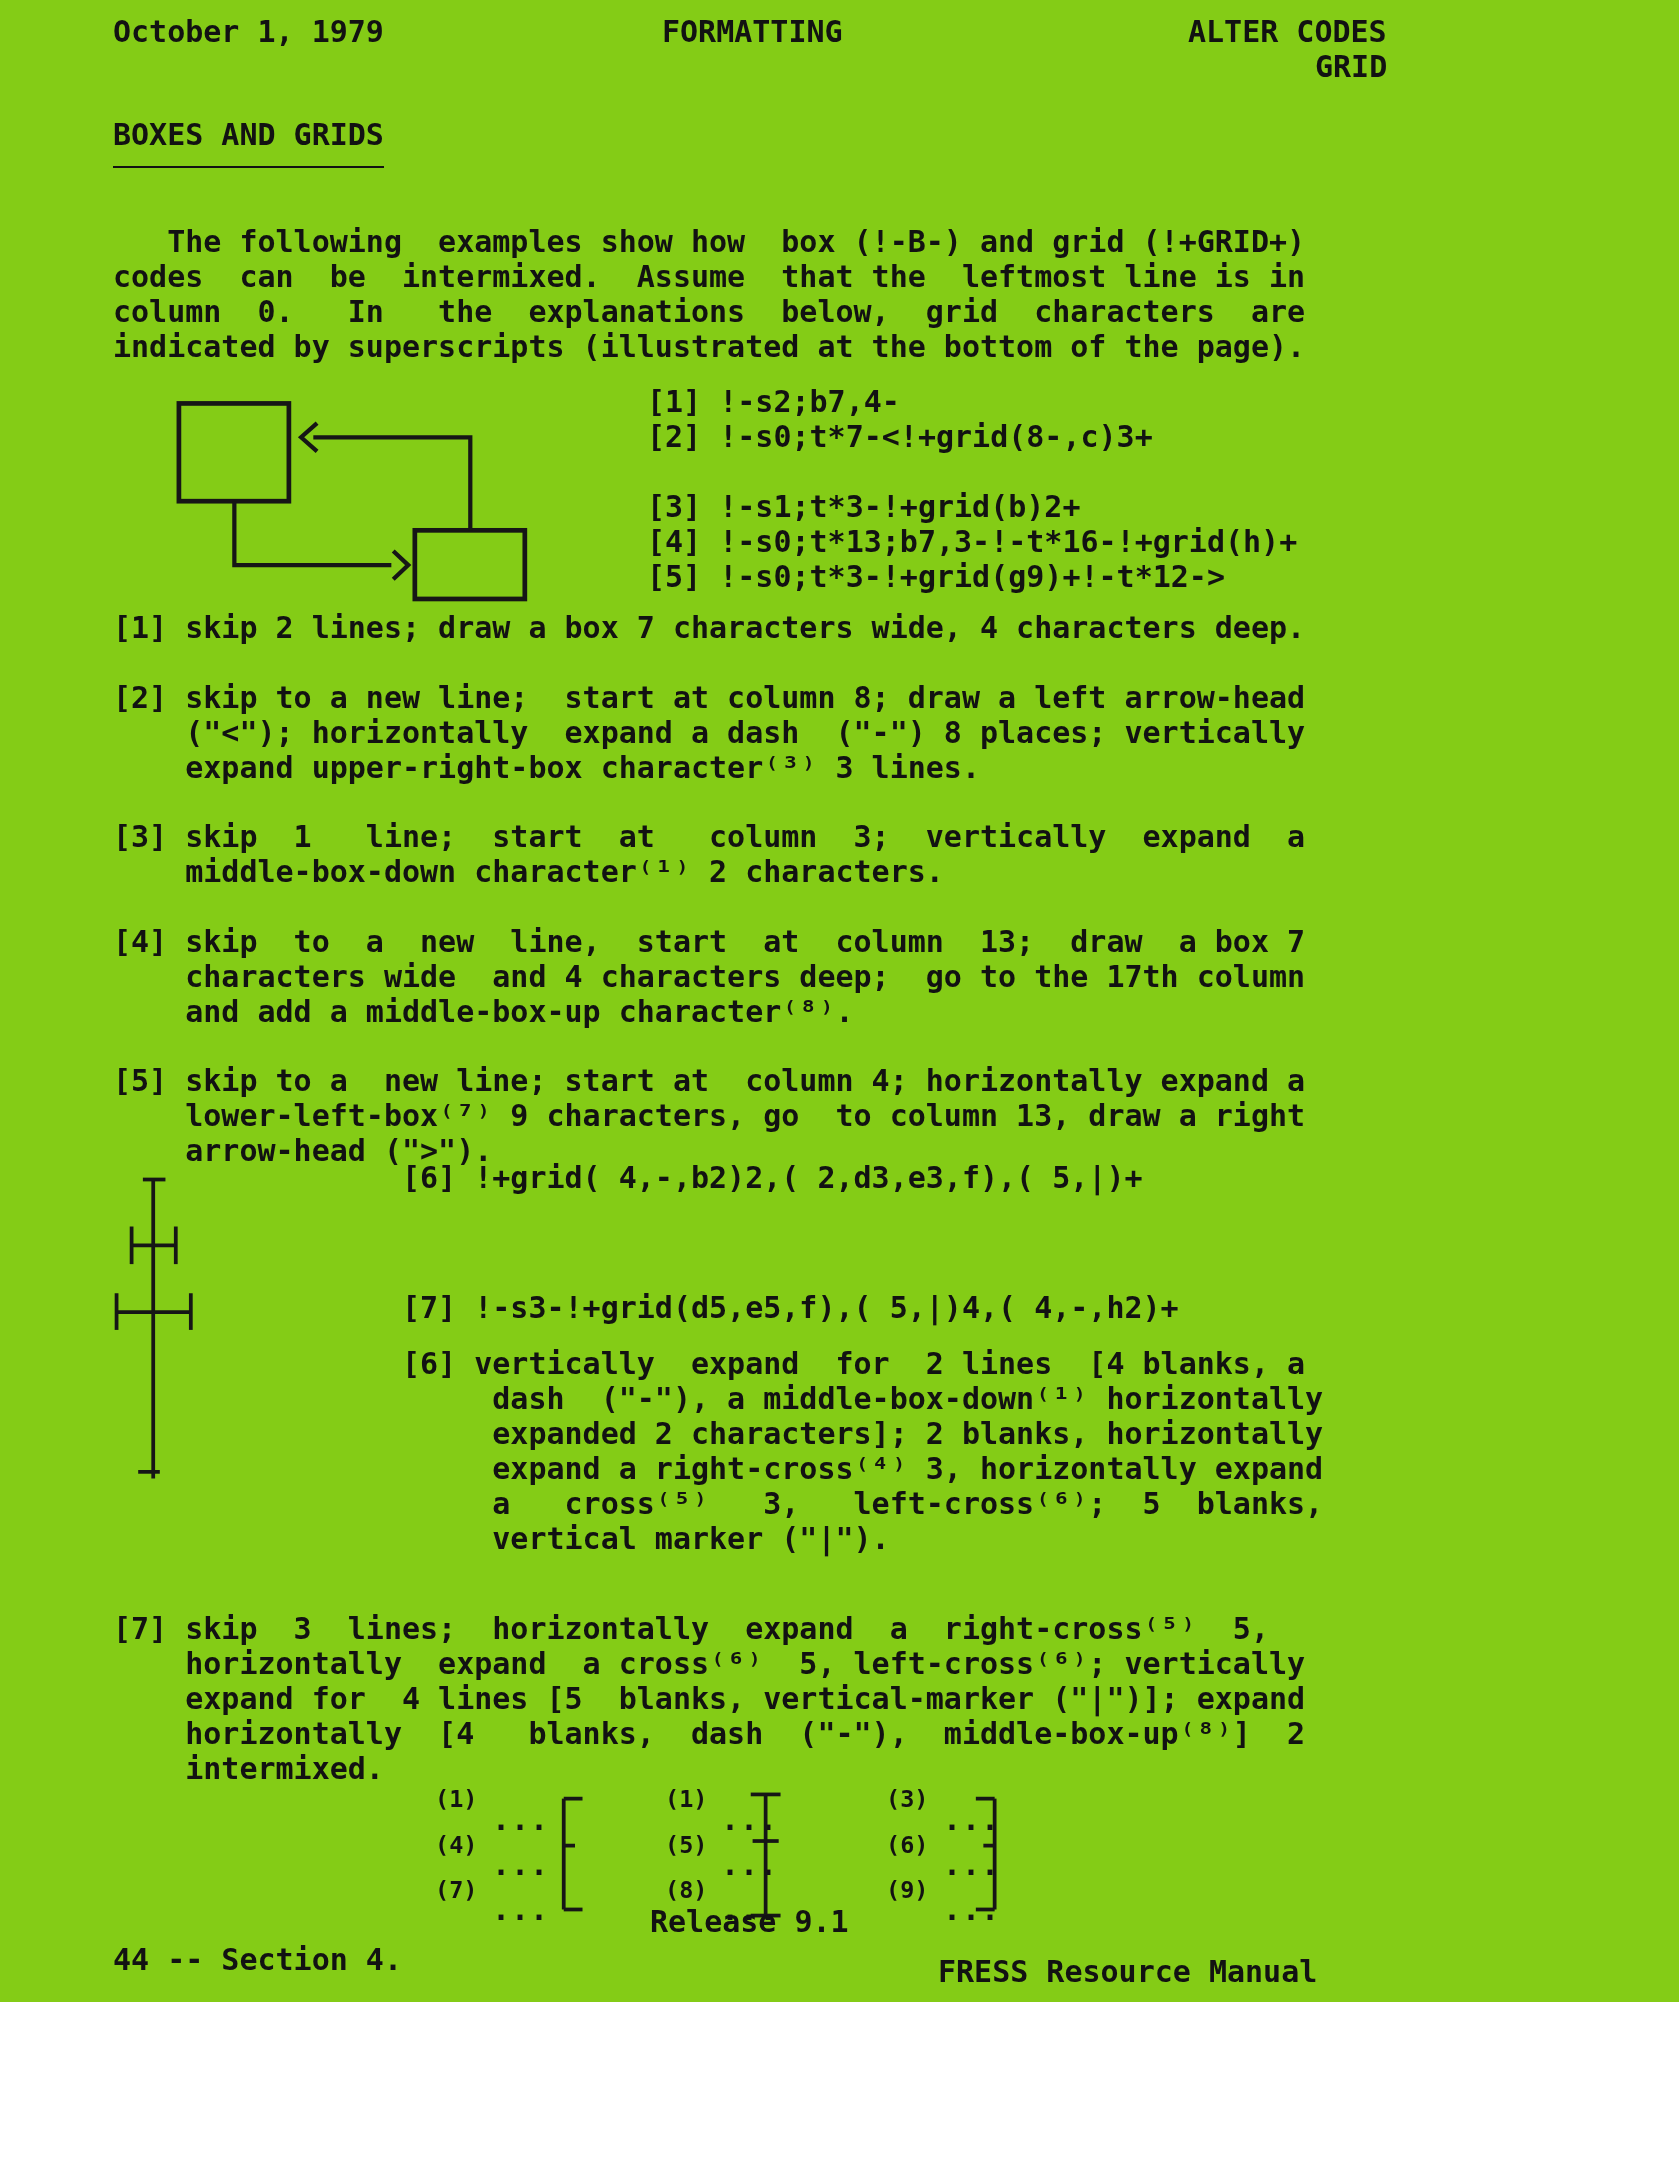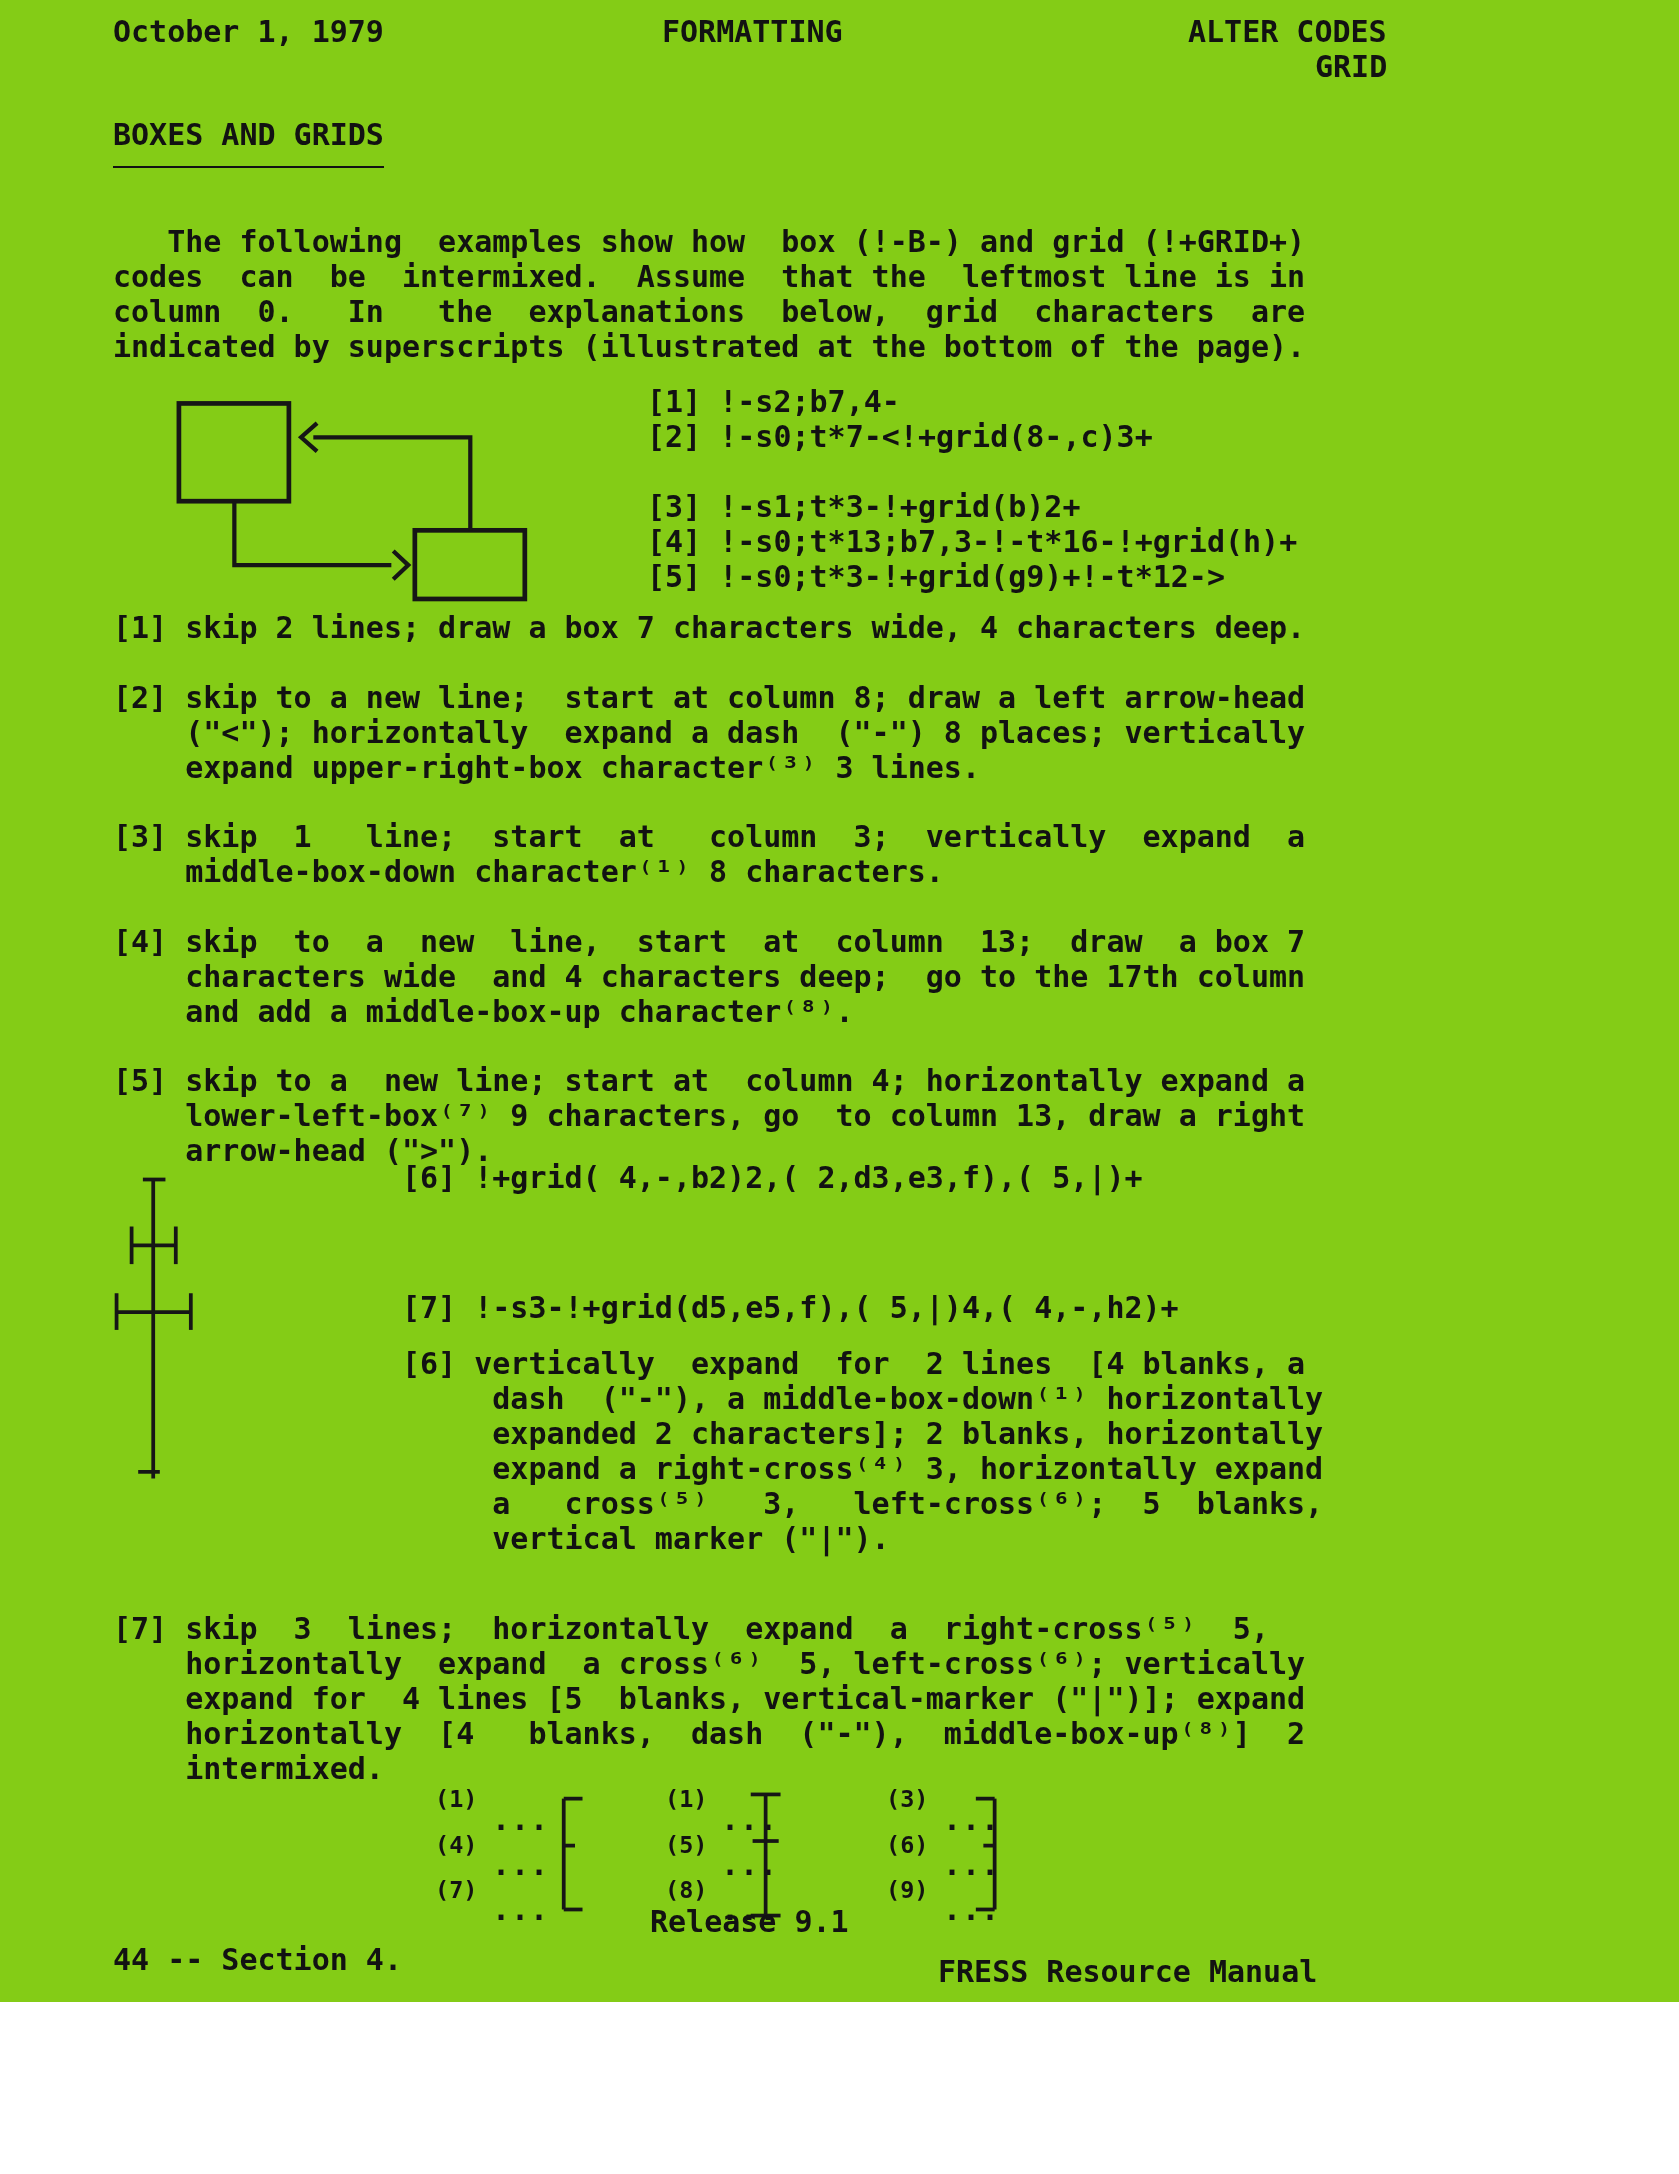--- a/index.html
+++ b/index.html
@@ -92,21 +92,21 @@
   </div>
 
   <div class="blk" style="left:113px;top:680px;">
     <div class="tline">[2] skip to a new line;  start at column 8; draw a left arrow-head</div>
     <div class="tline">    ("&lt;"); horizontally  expand a dash  ("-") 8 places; vertically</div>
     <div class="tline">    expand upper-right-box character⁽³⁾ 3 lines.</div>
   </div>
 
   <div class="blk" style="left:113px;top:819px;">
     <div class="tline">[3] skip  1   line;  start  at   column  3;  vertically  expand  a</div>
-    <div class="tline">    middle-box-down character⁽¹⁾ 8 characters.</div>
+    <div class="tline">    middle-box-down character⁽¹⁾ 2 characters.</div>
   </div>
 
   <div class="blk" style="left:113px;top:924px;">
     <div class="tline">[4] skip  to  a  new  line,  start  at  column  13;  draw  a box 7</div>
     <div class="tline">    characters wide  and 4 characters deep;  go to the 17th column</div>
     <div class="tline">    and add a middle-box-up character⁽⁸⁾.</div>
   </div>
 
   <div class="blk" style="left:113px;top:1063px;">
     <div class="tline">[5] skip to a  new line; start at  column 4; horizontally expand a</div>

